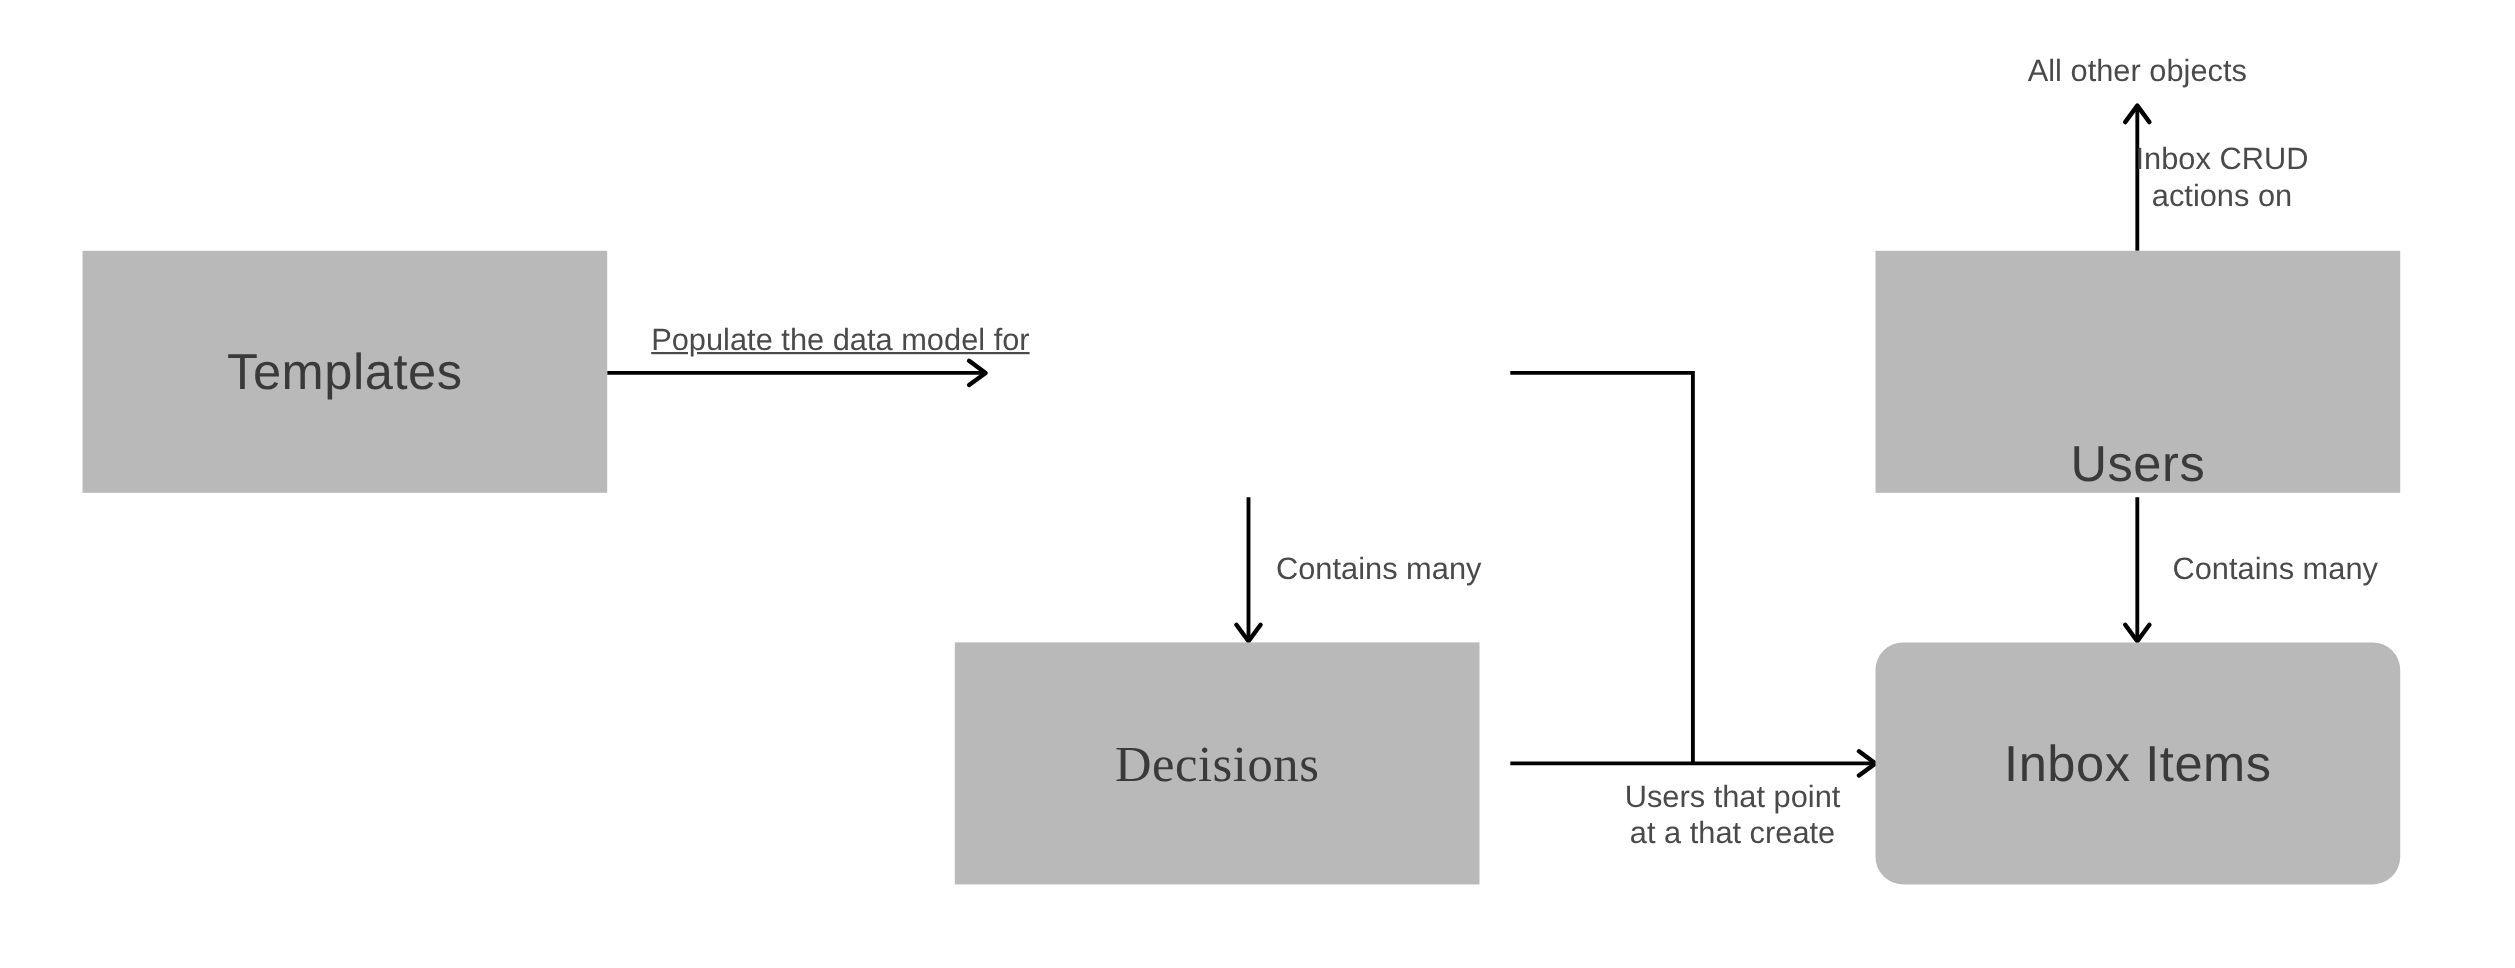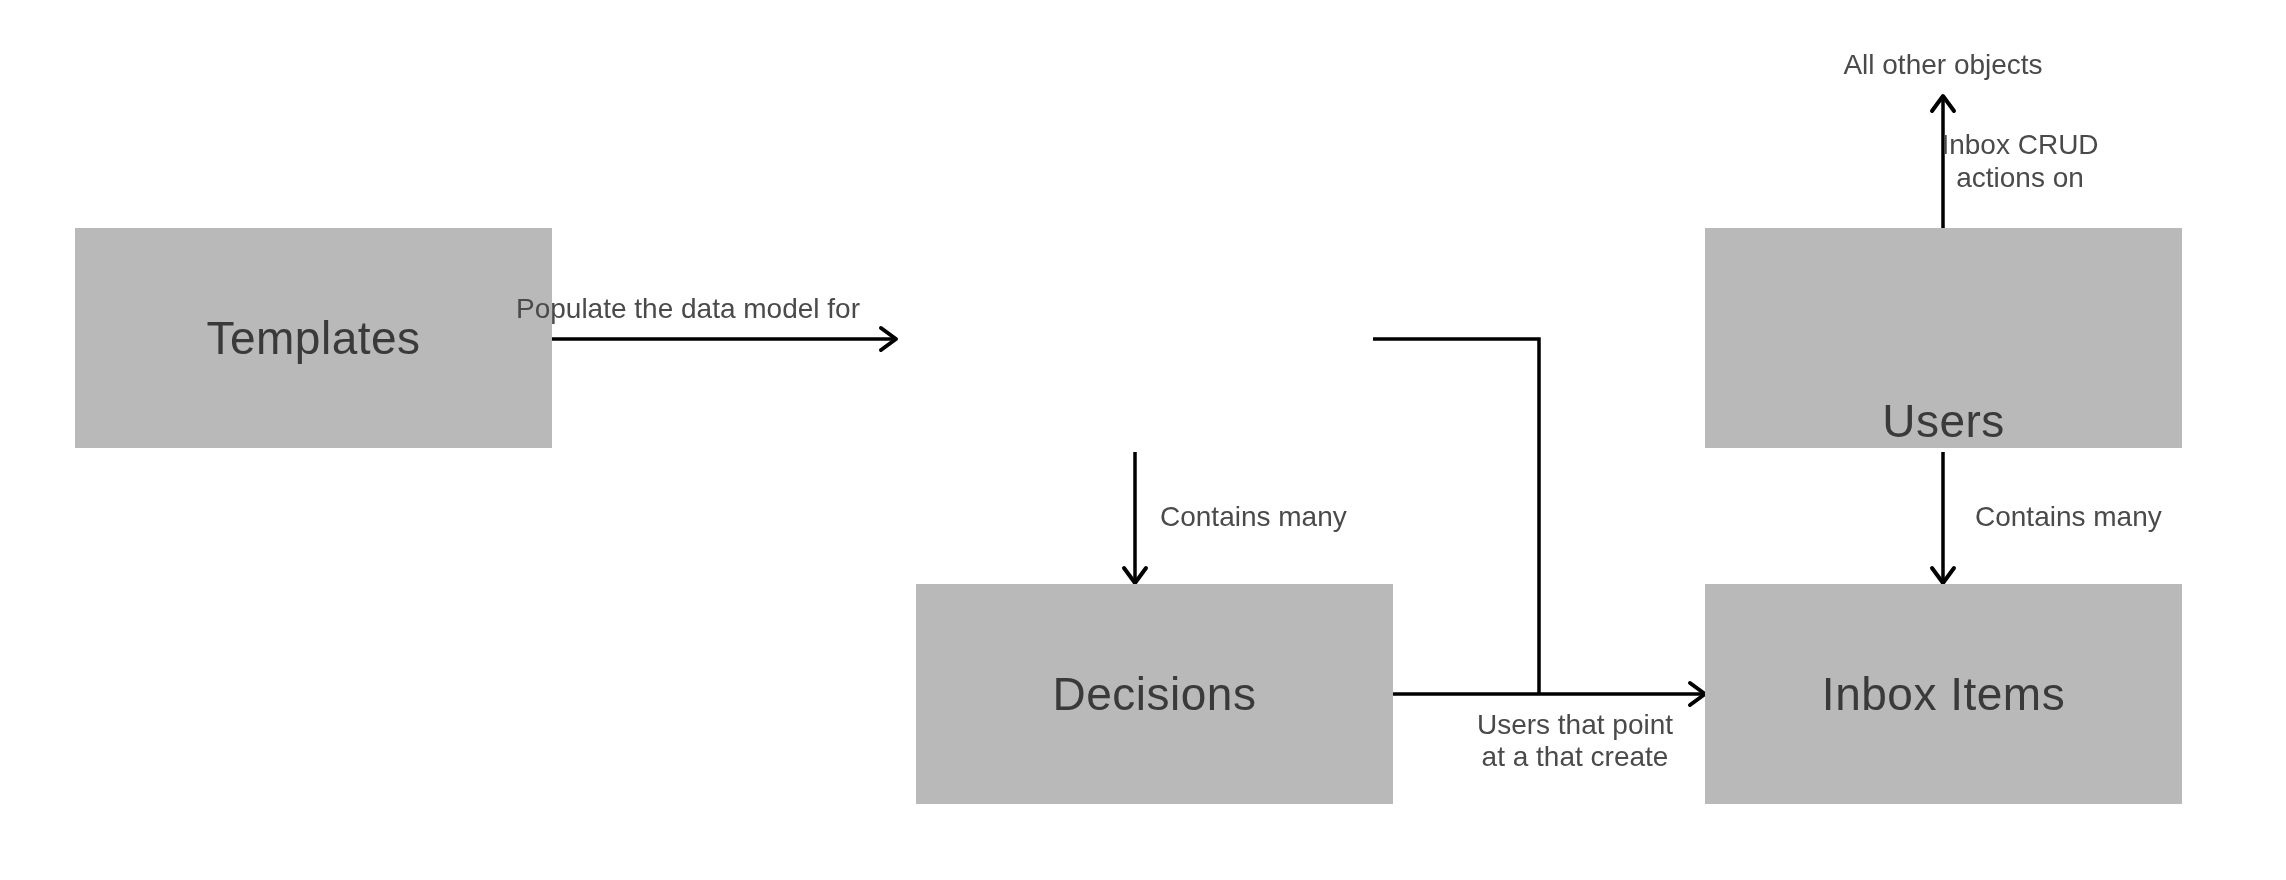--- a/index.html
+++ b/index.html
@@ -39,36 +39,37 @@
   }
   .node-label {
     font-size: 46px;
     color: var(--node-text);
     letter-spacing: 0.5px;
     white-space: nowrap;
   }
   #node-templates   { left: 75px;   top: 228px; }
   #node-projects    { left: 896px;  top: 228px; }
   #node-users       { left: 1705px; top: 228px; align-items: flex-end; }
-  #node-decisions   { left: 916px;  top: 584px; }
-  #node-inbox-items { left: 1705px; top: 584px; }
+  #node-decisions   { left: 868px;  top: 584px; font-family: Liberation Serif, serif; }
+  #node-inbox-items { left: 1705px; top: 584px; border-radius: 25px; }
 
   .edge-label {
     position: absolute;
     font-size: 28px;
     line-height: 25px;
     color: var(--label-text);
     white-space: nowrap;
   }
   .edge-label .line { display: block; white-space: nowrap; }
 
   #label-populate {
-    left: 688px; top: 296px;
+    left: 764px; top: 296px;
     transform: translateX(-50%);
     text-align: right;
+    text-decoration: underline;
   }
   #label-contains-projects  { left: 1160px; top: 504px; }
   #label-contains-users     { left: 1975px; top: 504px; }
   #label-all-other-objects {
     left: 1943px; top: 52px;
     transform: translateX(-50%);
     text-align: center;
   }
   #label-take-crud {
     left: 2020px; top: 128px;

